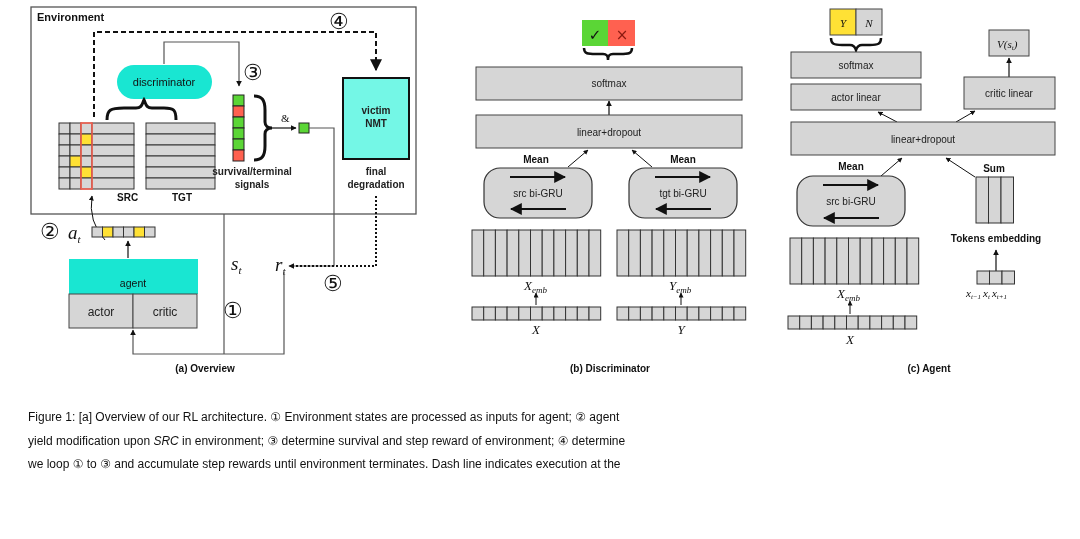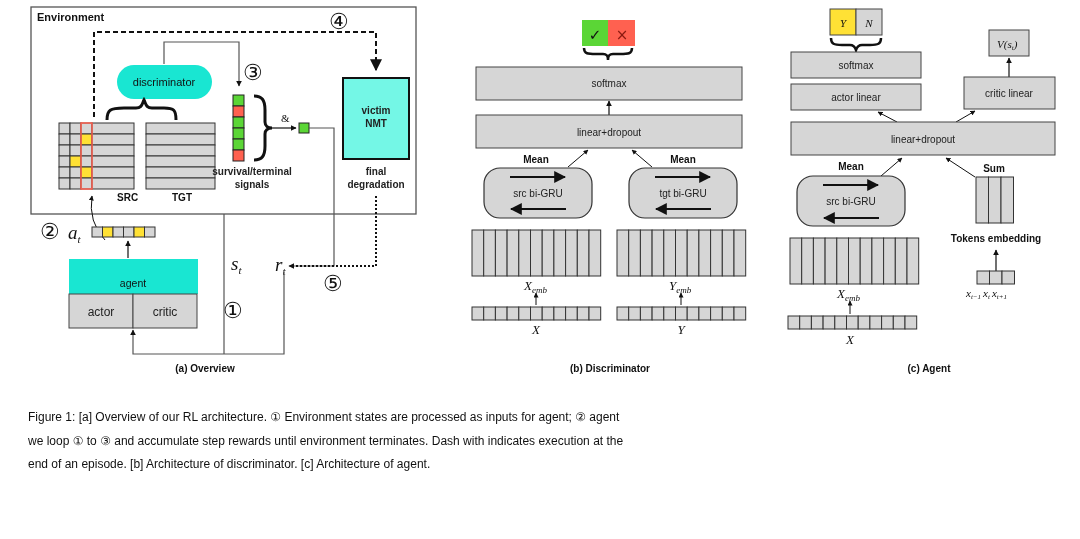--- a/index.html
+++ b/index.html
@@ -302,15 +302,15 @@
         <rect x="905" y="316" width="11.7" height="13" fill="#d6d6d6" stroke="#333" stroke-width="1"></rect>
       </g>
     <text class="serif" font-style="italic" x="850" y="344" font-size="13" text-anchor="middle" fill="#111">X</text>
 
     <text class="lbl bold" x="929" y="372" font-size="10" text-anchor="middle" fill="#111">(c) Agent</text>
   </g>
 </svg>
 
 <div class="caption">
   <span class="line"><span>Figure 1: [a] Overview of our RL architecture. ① Environment states are processed as inputs for agent; ② agent</span></span>
-  <span class="line"><span>we loop ① to ③ and accumulate step rewards until environment terminates. Dash with indicates execution at the</span></span>
-  <span class="line"><span>end of an episode. [b] Architecture of discriminator. [c] Architecture of agent.</span></span>
+  <span class="line"><span>yield modification upon </span><span class="it">SRC</span><span> in environment; ③ determine survival and step reward of environment; ④ determine</span></span>
+  <span class="line"><span>we loop ① to ③ and accumulate step rewards until environment terminates. Dash line indicates execution at the</span></span>
 </div>
 
 </body></html>

